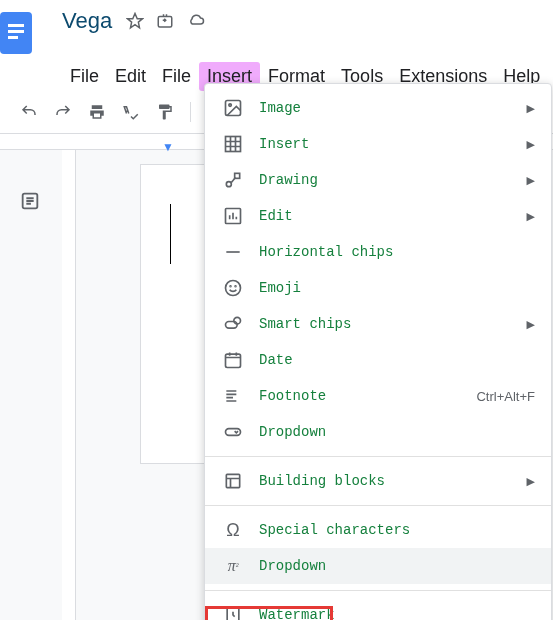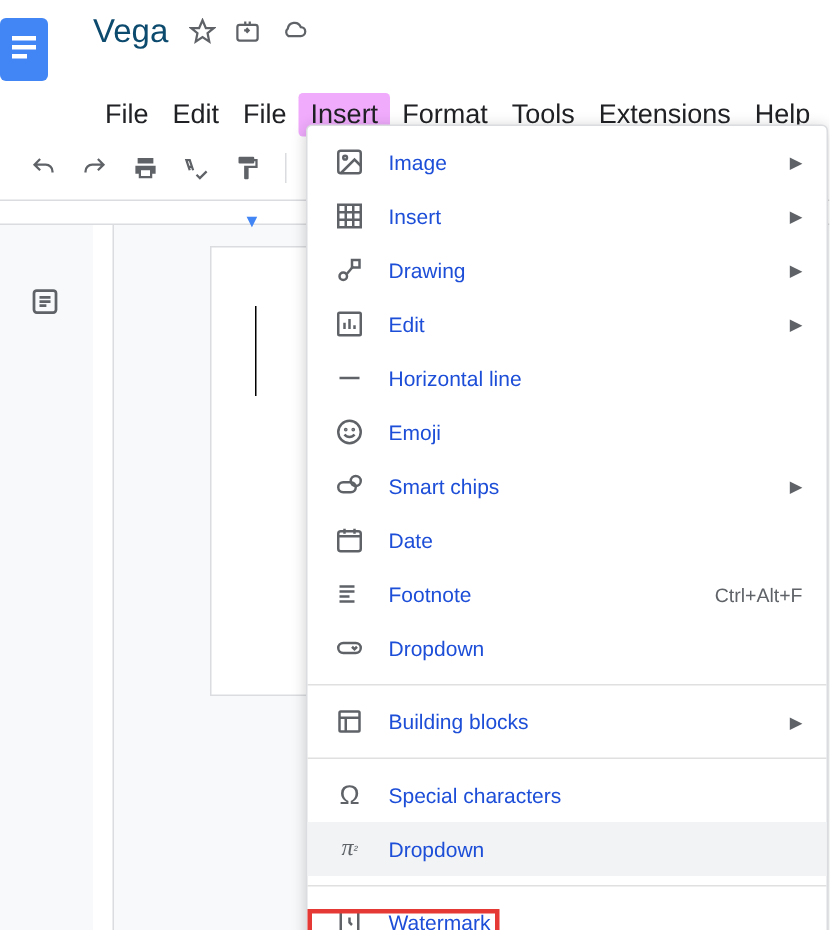--- a/index.html
+++ b/index.html
@@ -24,21 +24,21 @@
     .tab-marker { position: absolute; left: 162px; top: 6px; color: #4285f4; font-size: 12px;}
     .left-gutter { position: absolute; left: 0; top: 20px; width: 60px; height: 100%; display:flex; justify-content:center; padding-top: 36px;}
     .outline-icon { color: #5f6368; }
     .doc-page { position: absolute; left: 140px; top: 30px; width: 120px; height: 300px; background: #fff; border: 1px solid #dadce0; }
     .cursor-line { position: absolute; left: 170px; top: 70px; width: 1px; height: 60px; background: #000; }
     .vruler { position: absolute; left: 62px; top: 16px; width: 14px; height: 100%; border-right: 1px solid #dadce0; background:#fff;}
     .dropdown-menu { position: absolute; left: 204px; top: 83px; width: 348px; background: #fff; border: 1px solid #dadce0; border-radius: 4px; box-shadow: 0 2px 10px rgba(0,0,0,0.2); padding: 6px 0; z-index: 100; }
     .menu-item { display: flex; align-items: center; height: 36px; padding: 0 16px; cursor: pointer; position: relative; }
     .menu-item.hover { background: #f1f3f4; }
     .menu-icon { width: 24px; height: 24px; margin-right: 14px; display: flex; align-items: center; justify-content: center; color: #5f6368; }
-    .menu-label { font-size: 14px; color: #1d4ed8; flex: 1; }
+    .menu-label { font-size: 14px; color: #15803d; flex: 1; font-family: Liberation Mono, monospace; }
     .submenu-arrow { color: #5f6368; font-size: 11px; }
     .menu-shortcut { font-size: 13px; color: #5f6368; }
     .menu-sep { height: 1px; background: #e0e0e0; margin: 6px 0; }
     .highlight-box { position: absolute; border: 3px solid #e53935; left: 205px; top: 606px; width: 128px; height: 38px; z-index: 200; pointer-events: none; }
   </style>
 </head>
 <body>
 
 <div class="header">
   <div class="logo">
@@ -171,21 +171,21 @@
       </span>
     <span class="menu-label">Edit</span>
     <span class="submenu-arrow">▶</span>
   </div>
   <div class="menu-item">
     <span class="menu-icon">
         <svg width="20" height="20" viewBox="0 0 24 24" stroke="currentColor" stroke-width="2">
           <path d="M4 12h16"></path>
         </svg>
       </span>
-    <span class="menu-label">Horizontal line</span>
+    <span class="menu-label">Horizontal chips</span>
   </div>
   <div class="menu-item">
     <span class="menu-icon">
         <svg width="20" height="20" viewBox="0 0 24 24" fill="none" stroke="currentColor" stroke-width="2">
           <circle cx="12" cy="12" r="9"></circle>
           <path d="M8 14s1.5 2 4 2 4-2 4-2"></path>
           <circle cx="9" cy="10" r="0.5" fill="currentColor"></circle>
           <circle cx="15" cy="10" r="0.5" fill="currentColor"></circle>
         </svg>
       </span>

